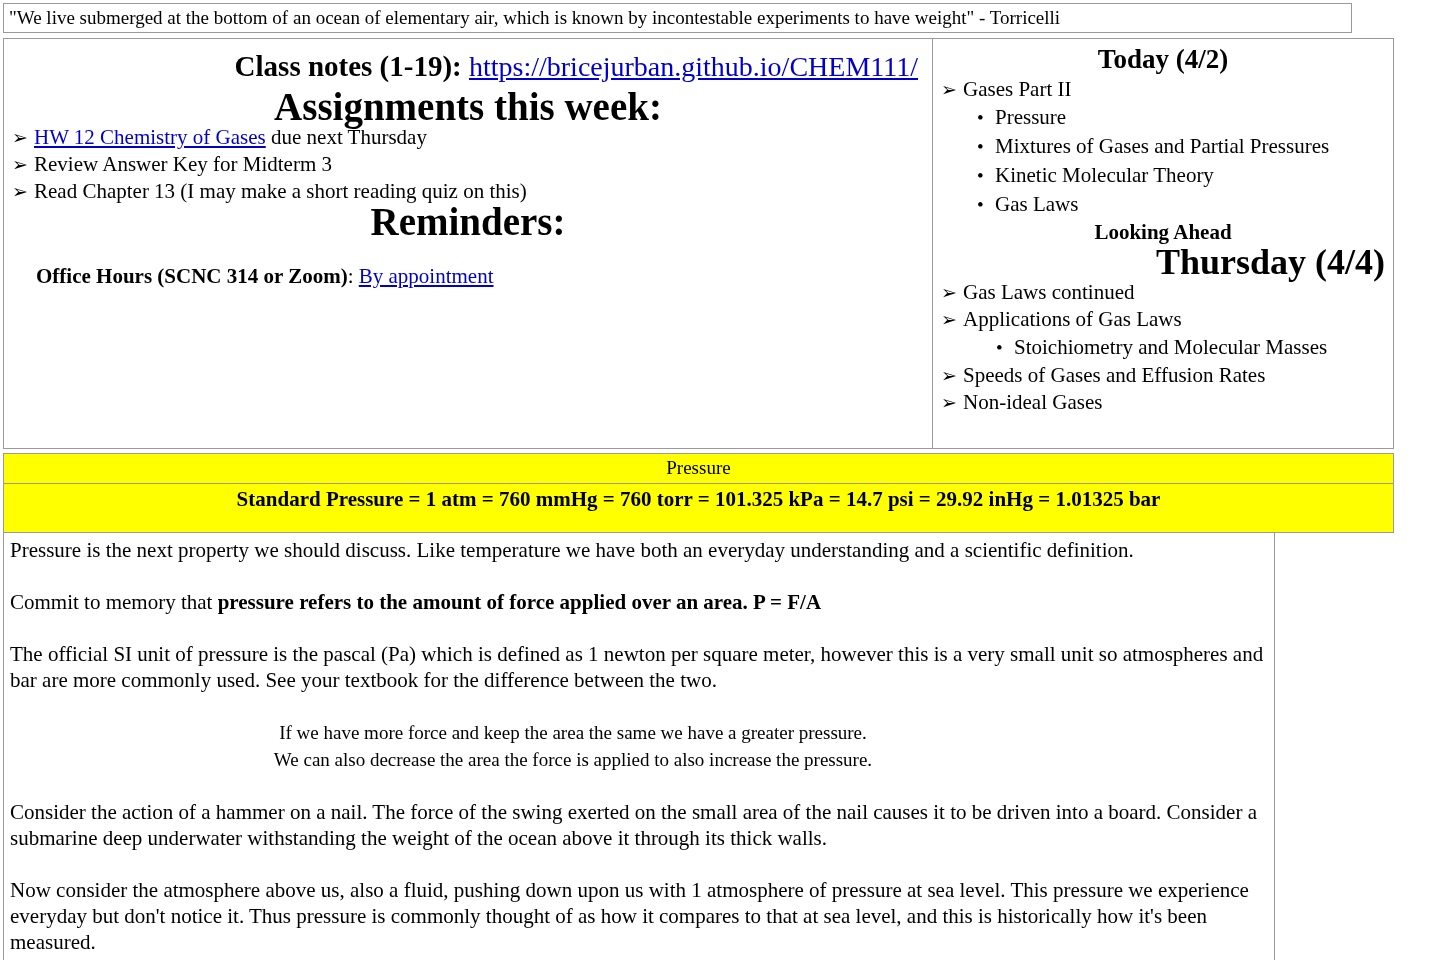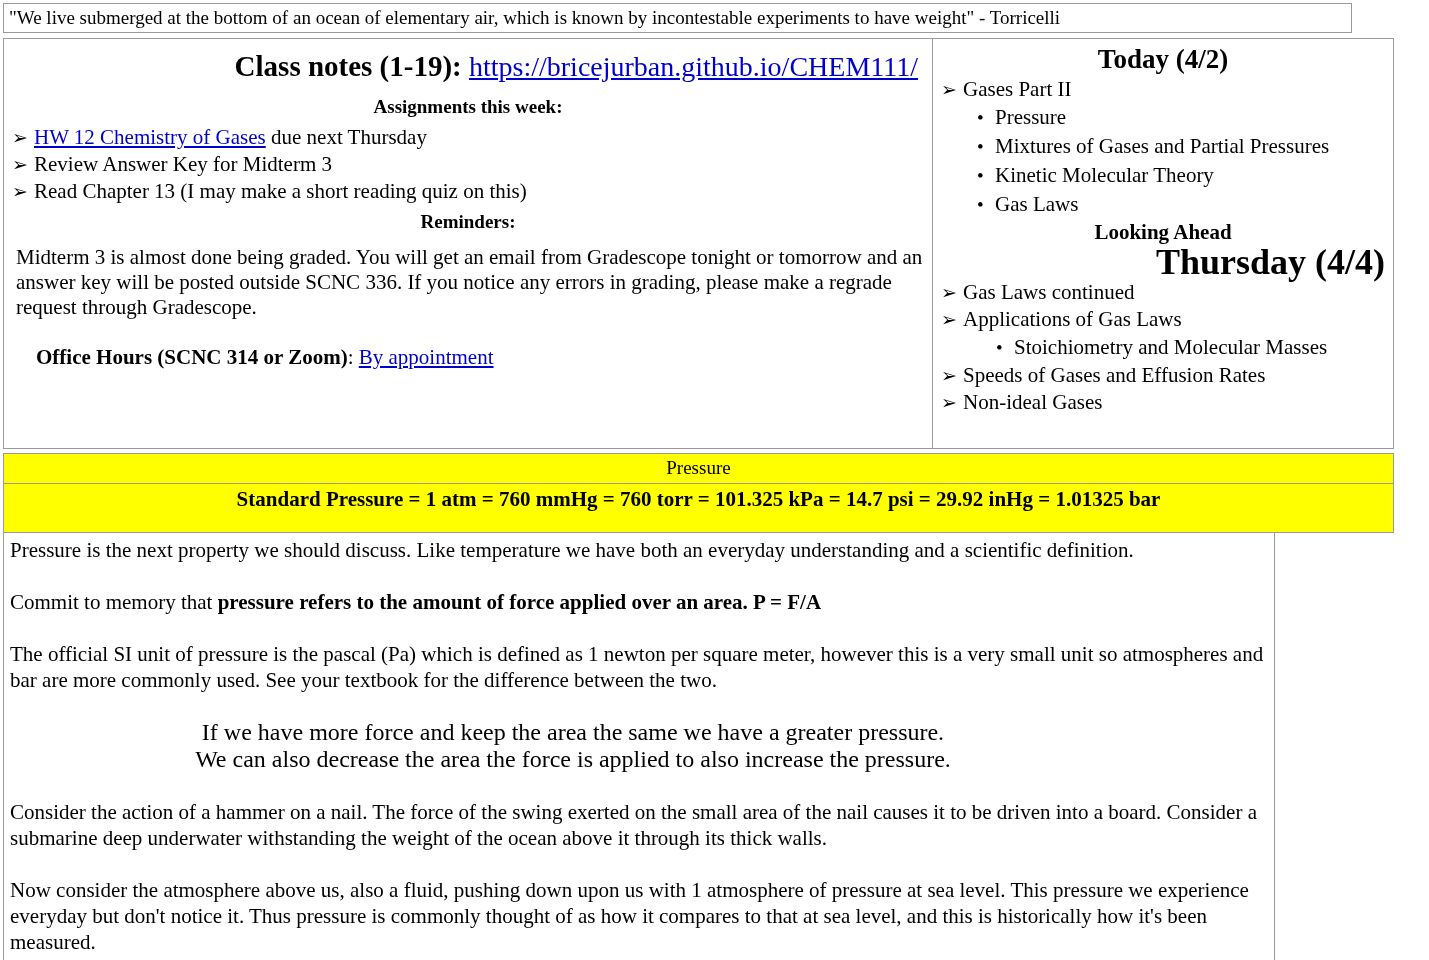--- a/index.html
+++ b/index.html
@@ -66,21 +66,21 @@
     line-height: 34px;
     margin: 6px;
     white-space: nowrap;
   }
   .h-class a {
     font-weight: normal;
     font-size: 28px;
   }
   .h-center-lg {
     text-align: center;
-    font-size: 19px;
+    font-size: 39px;
     font-weight: bold;
     line-height: 34px;
     margin: 0;
   }
   .h-today {
     text-align: center;
     font-size: 27px;
     font-weight: bold;
     line-height: 33px;
     margin: 0;
@@ -187,21 +187,21 @@
   }
   .np {
     font-size: 21px;
     line-height: 26px;
     margin: 0 0 26px 0;
   }
   .np.tight { margin-bottom: 0; }
   .np b { font-weight: bold; }
   .np-center {
     text-align: center;
-    font-size: 24px;
+    font-size: 19px;
     line-height: 27px;
     margin: 0 0 26px 0;
     padding-right: 130px;
   }
 </style>
 </head>
 <body>
 
 <div class="page">
 
@@ -230,21 +230,20 @@
         <span>Review Answer Key for Midterm 3</span>
       </div>
 
       <div class="arrow-row">
         <span class="arrow-glyph">➢</span>
         <span>Read Chapter 13 (I may make a short reading quiz on this)</span>
       </div>
 
       <div class="h-center-lg">Reminders:</div>
 
-      <div class="body-para">Midterm 3 is almost done being graded. You will get an email from Gradescope tonight or tomorrow and an answer key will be posted outside SCNC 336. If you notice any errors in grading, please make a regrade request through Gradescope.</div>
 
       <div class="spacer-lg"></div>
 
 
       <div class="hours-line">
         <b>Office Hours (SCNC 314 or Zoom)</b><span>: </span><a href="#">By appointment</a>
       </div>
 
     </div>
 

